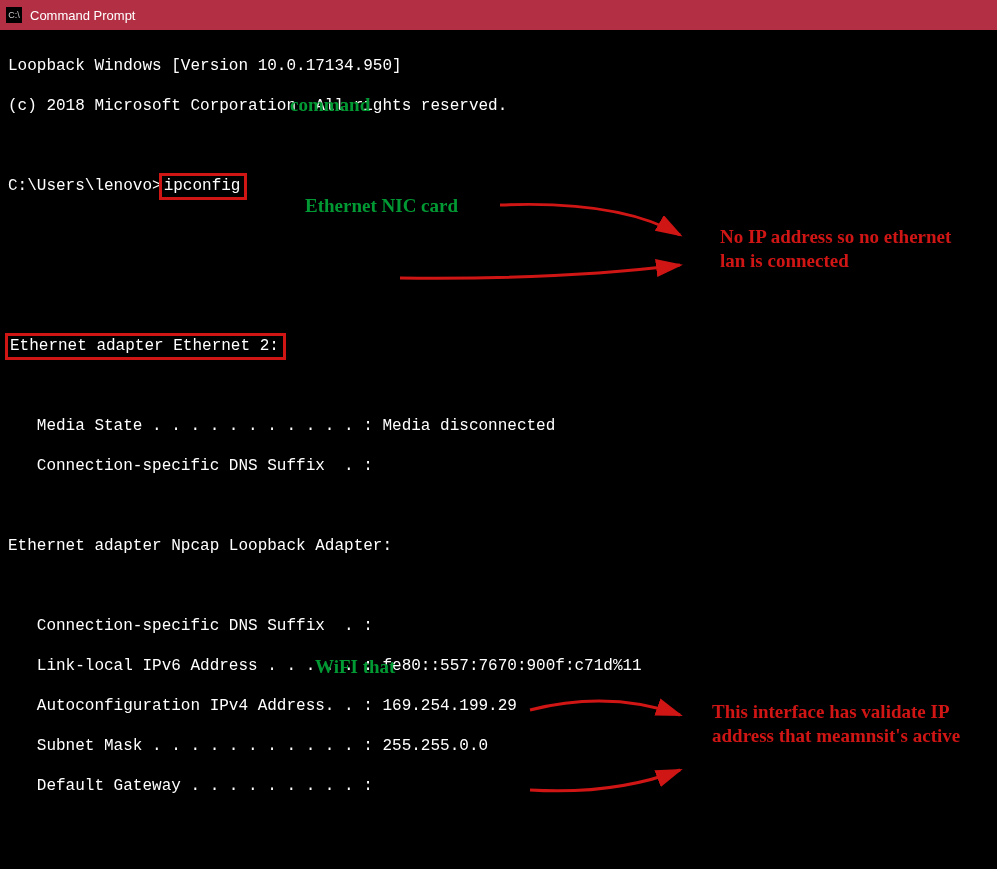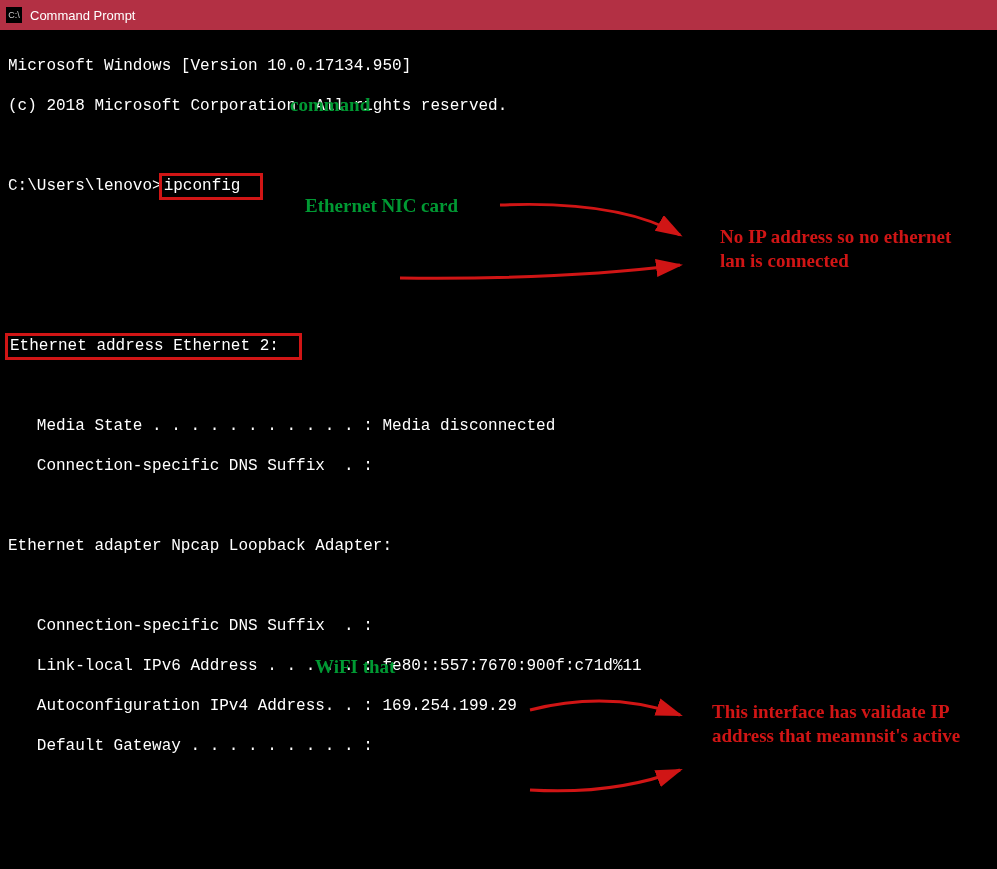--- a/index.html
+++ b/index.html
@@ -38,21 +38,21 @@
     padding: 6px 8px;
     line-height: 20px;
     white-space: pre;
     position: relative;
   }
   .line { display: block; min-height: 20px; }
   .redbox {
     border: 3px solid #d01515;
     display: inline-block;
     line-height: 1;
-    padding: 2px 20px 3px 2px;
+    padding: 2px 4px 3px 2px;
     margin: -3px -4px -4px -3px;
   }
   .annotation {
     position: absolute;
     font-family: "Comic Sans MS", "Segoe Script", cursive;
     font-weight: bold;
     font-size: 19px;
     white-space: normal;
     line-height: 1.25;
   }
@@ -62,37 +62,38 @@
 </style>
 </head>
 <body>
 
 <div class="titlebar">
   <span class="titlebar-icon">C:\</span>
   <span>Command Prompt</span>
 </div>
 
 <div class="terminal">
-<span class="line">Microsoft Windows [Version 10.0.17134.950]</span>
+<span class="line">Loopback Windows [Version 10.0.17134.950]</span>
 <span class="line">(c) 2018 Microsoft Corporation. All rights reserved.</span>
 <span class="line"></span>
 <span class="line"><span>C:\Users\lenovo&gt;</span><span class="redbox"><span>ipconfig</span></span></span>
 <span class="line"></span>
 <span class="line"></span>
 <span class="line"></span>
-<span class="line"><span class="redbox"><span>Ethernet address Ethernet 2:</span></span></span>
+<span class="line"><span class="redbox"><span>Ethernet adapter Ethernet 2:</span></span></span>
 <span class="line"></span>
 <span class="line">   Media State . . . . . . . . . . . : Media disconnected</span>
 <span class="line">   Connection-specific DNS Suffix  . :</span>
 <span class="line"></span>
 <span class="line">Ethernet adapter Npcap Loopback Adapter:</span>
 <span class="line"></span>
 <span class="line">   Connection-specific DNS Suffix  . :</span>
 <span class="line">   Link-local IPv6 Address . . . . . : fe80::557:7670:900f:c71d%11</span>
 <span class="line">   Autoconfiguration IPv4 Address. . : 169.254.199.29</span>
+<span class="line">   Subnet Mask . . . . . . . . . . . : 255.255.0.0</span>
 <span class="line">   Default Gateway . . . . . . . . . :</span>
 <span class="line"></span>
 
 
 
 
 
 
 
 

